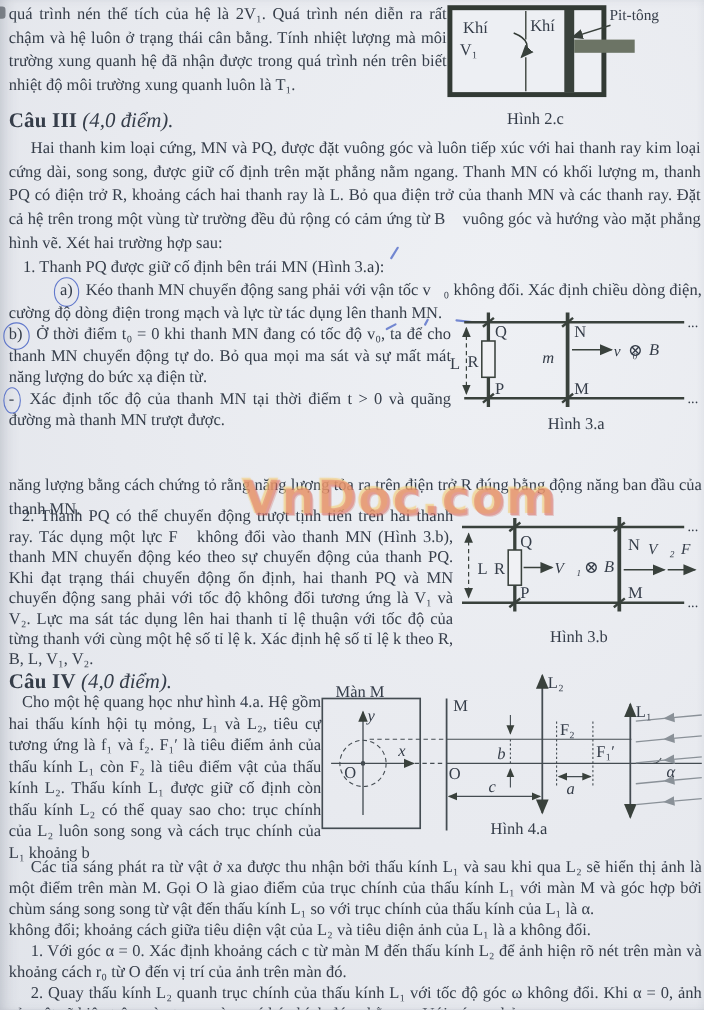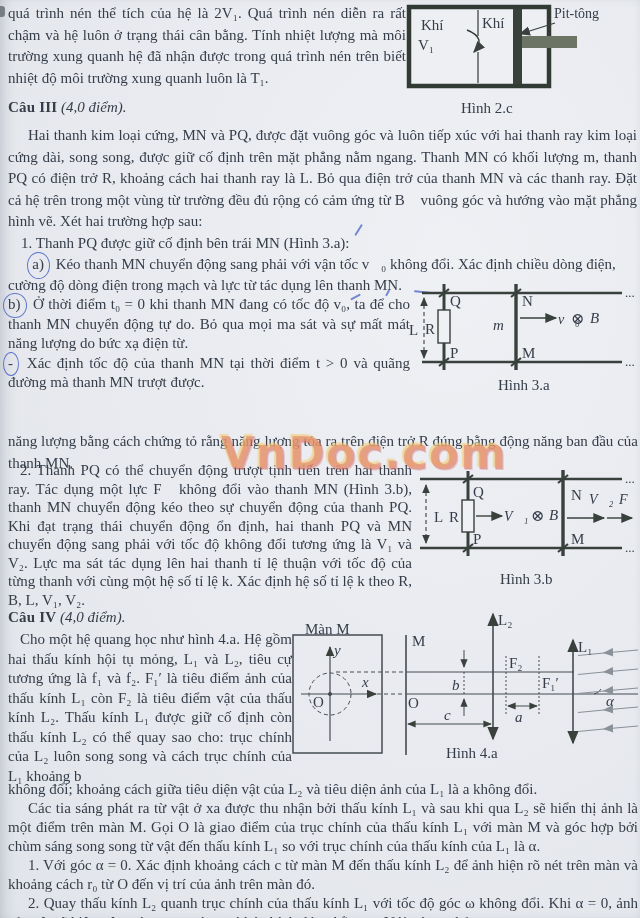--- a/index.html
+++ b/index.html
@@ -5,26 +5,26 @@
   html,body{margin:0;padding:0;background:#cfd3da;}
   .page{
     position:relative;width:640px;height:918px;overflow:hidden;
     background:radial-gradient(ellipse at 70% 30%, #eef0f4 0%, #e8eaef 55%, #e1e4ea 100%);
     box-shadow:inset 10px 0 16px -10px rgba(60,70,90,.30), inset -4px 0 10px -6px rgba(60,70,90,.12);
     font-family:"Liberation Serif","DejaVu Serif",serif;
     color:#353d49;
   }
   .abs{position:absolute;}
   .txt{font-size:15px;line-height:21.6px;text-align:justify;}
-  .nowrap{white-space:nowrap;text-align:center;}
+  .nowrap{white-space:nowrap;text-align:right;}
   .tight{line-height:19.4px;}
   .pp{margin:0;padding:0;}
   .ind{text-indent:20px;}
   .ind2{text-indent:12px;}
-  .heading{font-size:15px;}
+  .heading{font-size:19px;}
   .heading b{letter-spacing:.2px;}
   .heading i{font-weight:normal;}
   .hw-oval{
     display:inline-block;border:1.6px solid rgba(73,100,198,.85);border-radius:50%;
     padding:1px 5px 2px 4px;margin:-4px 2px -4px -5px;color:#353d49;
   }
   .hw-stroke{position:absolute;background:rgba(73,100,198,.75);border-radius:2px;height:1.7px;}
   .wm{
     position:absolute;left:221px;top:428px;z-index:6;
     font-family:"DejaVu Sans",sans-serif;font-weight:bold;font-size:44px;letter-spacing:1px;
@@ -225,19 +225,19 @@
     <text x="221" y="58">F₂</text>
     <text x="254" y="78">F₁′</text>
     <text x="227" y="112" class="it">a</text>
     <text x="164" y="80" class="it">b</text>
     <text x="156" y="110" class="it">c</text>
     <text x="318" y="96" class="it">α</text>
     <text x="158" y="148">Hình 4.a</text>
   </svg>
 
   <div class="abs txt" style="left:8px;top:780px;width:630px;line-height:19px">
+    <p class="pp ind">Các tia sáng phát ra từ vật ở xa được thu nhận bởi thấu kính L₁ và sau khi qua L₂ sẽ hiển thị ảnh là một điểm trên màn M. Gọi O là giao điểm của trục chính của thấu kính L₁ với màn M và góc hợp bởi chùm sáng song song từ vật đến thấu kính L₁ so với trục chính của thấu kính của L₁ là α.</p>
     <p class="pp">không đổi; khoảng cách giữa tiêu diện vật của L₂ và tiêu diện ảnh của L₁ là a không đổi.</p>
-    <p class="pp ind">Các tia sáng phát ra từ vật ở xa được thu nhận bởi thấu kính L₁ và sau khi qua L₂ sẽ hiển thị ảnh là một điểm trên màn M. Gọi O là giao điểm của trục chính của thấu kính L₁ với màn M và góc hợp bởi chùm sáng song song từ vật đến thấu kính L₁ so với trục chính của thấu kính của L₁ là α.</p>
     <p class="pp ind">1. Với góc α = 0. Xác định khoảng cách c từ màn M đến thấu kính L₂ để ảnh hiện rõ nét trên màn và khoảng cách r₀ từ O đến vị trí của ảnh trên màn đó.</p>
     <p class="pp ind">2. Quay thấu kính L₂ quanh trục chính của thấu kính L₁ với tốc độ góc ω không đổi. Khi α = 0, ảnh của vật sẽ hiện trên màn trong vùng có bán kính đúng bằng r₀. Với góc α nhỏ</p>
   </div>
 
 </div>
 
 </body></html>

